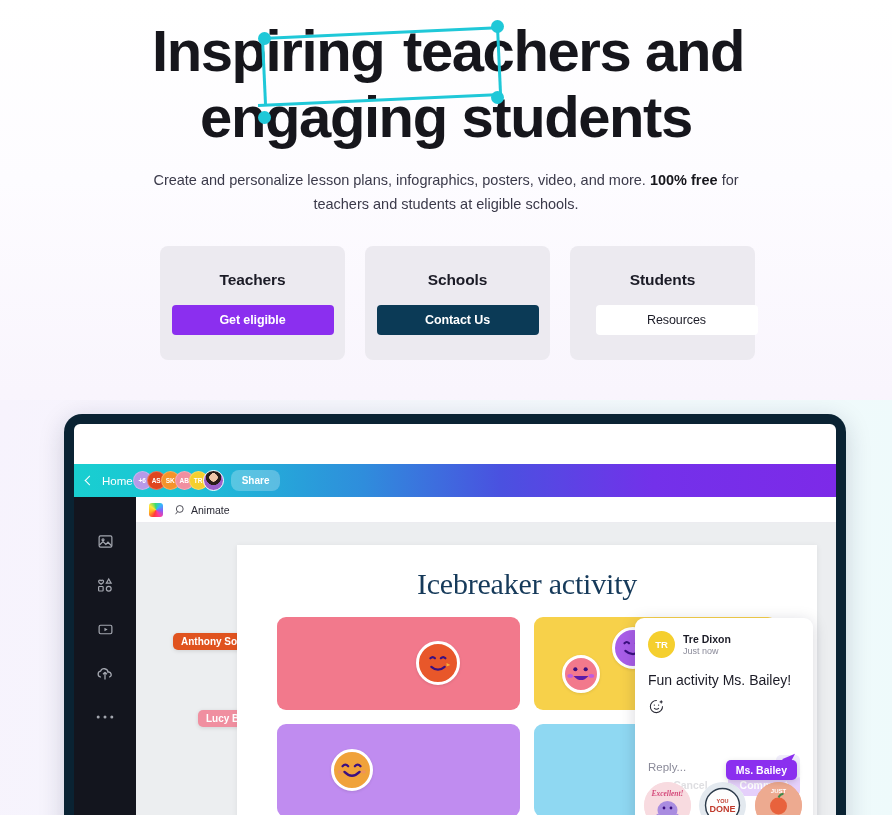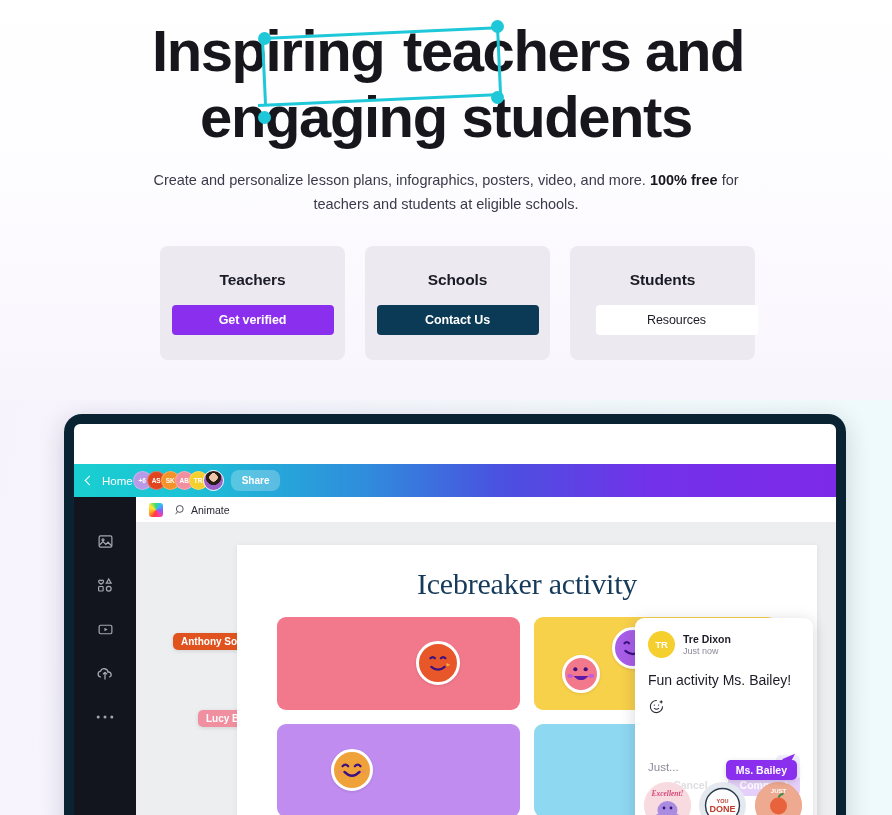--- a/index.html
+++ b/index.html
@@ -365,21 +365,21 @@
     </div>
   </div>
 
   <p class="subtext"><span>Create and personalize lesson plans, infographics, posters, video, and more. </span><b>100% free</b><span> for teachers and students at eligible schools.</span></p>
 </div>
 
 <div class="cards">
 
   <div class="card">
     <div class="card-title">Teachers</div>
-    <button class="card-btn btn-purple">Get verified</button>
+    <button class="card-btn btn-purple">Get eligible</button>
   </div>
 
   <div class="card">
     <div class="card-title">Schools</div>
     <button class="card-btn btn-navy">Contact Us</button>
   </div>
 
   <div class="card">
     <div class="card-title">Students</div>
     <button class="card-btn btn-white">Resources</button>
@@ -556,21 +556,21 @@
                   <path d="M18.6 2.5l.9 2.1 2.1.9-2.1.9-.9 2.1-.9-2.1-2.1-.9 2.1-.9z" fill="#2a2a35" stroke="none"></path>
                 </svg>
               </div>
 
               <div class="ghost-actions">
                 <div class="ghost-btn ghost-cancel">Cancel</div>
                 <div class="ghost-btn ghost-comment">Comment</div>
               </div>
 
               <div class="reply-row">
-                <div class="reply-placeholder">Just...</div>
+                <div class="reply-placeholder">Reply...</div>
                 <div class="reply-send">
                   <svg width="13" height="13" viewBox="0 0 24 24" fill="none" stroke="#8b2fef" stroke-width="1.8">
                     <path d="M14 3.2A9 9 0 104.5 17.5L14 3.2z" transform="rotate(12 12 12)"></path>
                     <path d="M13 20.5a9 9 0 007.5-7.5l-7.5 7.5z"></path>
                   </svg>
                 </div>
               </div>
 
               <div class="sticker-grid">
                 <div class="sticker" style="background:#f8dbe0;color:#d4497a;">

